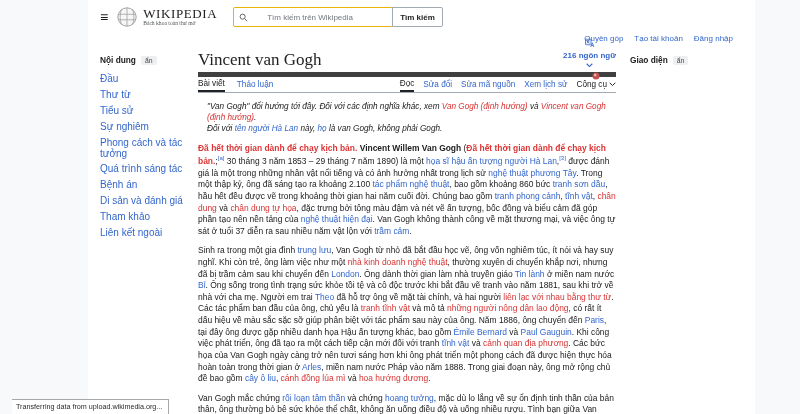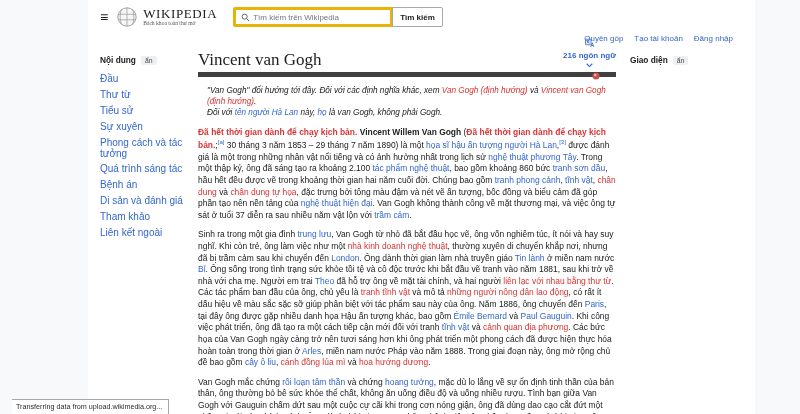--- a/index.html
+++ b/index.html
@@ -9,21 +9,21 @@
   .page { position:absolute; left:88px; top:0; width:667px; height:414px; background:#fff; }
 
   
   header { display:flex; align-items:center; height:34px; padding:0 8px; }
   .burger { font-size:14px; color:#202122; margin:0 8px 0 4px; cursor:pointer; }
   .logo { display:flex; align-items:center; gap:5px; margin-right:16px; }
   .wordmark { font-family:"Liberation Serif", serif; line-height:1.05; }
   .wm-title { font-size:13px; letter-spacing:.6px; color:#202122; }
   .wm-tag { font-size:5.6px; color:#54595d; }
   .searchwrap { display:flex; height:20px; }
-  .searchbox { display:flex; align-items:center; gap:3px; border:3px solid #eab308; border-radius:2px 0 0 2px; width:160px; padding:0 5px; background:#fff; }
+  .searchbox { display:flex; align-items:center; gap:19px; border:1px solid #eab308; border-radius:2px 0 0 2px; width:160px; padding:0 5px; background:#fff; }
   .searchbox input { border:none; outline:none; width:100%; font-size:8px; color:#202122; font-family:"Liberation Sans",sans-serif; }
   .searchbox input::placeholder { color:#72777d; }
   .searchbtn { border:1px solid #a2a9b1; margin-left:-1px; border-radius:0 2px 2px 0; background:#fff; font-size:8px; font-weight:bold; color:#202122; padding:0 7px; font-family:"Liberation Sans",sans-serif; cursor:pointer; }
   .userlinks { margin-left:auto; display:flex; gap:11px; font-size:8px; padding-right:14px;margin-top:43px; }
   .userlinks span { color:#3366cc; cursor:pointer; }
 
   
   .layout { display:flex; padding:0 8px; }
   .toc { width:102px; flex-shrink:0; padding:21px 4px 0 4px; }
   .panel-head { display:flex; align-items:center; gap:5px; font-size:8.3px; font-weight:bold; color:#202122; margin-bottom:8px; }
@@ -104,21 +104,21 @@
 
     <aside class="toc">
       <div class="panel-head">
         <span>Nội dung</span>
         <span class="pill">ẩn</span>
       </div>
       <ul>
         <li>Đầu</li>
         <li>Thư từ</li>
         <li>Tiểu sử</li>
-        <li>Sự xuyên</li>
+        <li>Sự nghiêm</li>
         <li>Phong cách và tác tưởng</li>
         <li>Quá trình sáng tác</li>
         <li>Bệnh án</li>
         <li>Di sản và đánh giá</li>
         <li>Tham khảo</li>
         <li>Liên kết ngoài</li>
       </ul>
     </aside>
 
     <main>
@@ -134,20 +134,38 @@
           </span>
           <span>216 ngôn ngữ</span>
           <span>
             <svg width="7" height="5" viewBox="0 0 10 7">
                 <path d="M1 1l4 4 4-4" fill="none" stroke="#3366cc" stroke-width="1.6"></path>
               </svg>
           </span>
         </div>
       </div>
 
+      <div class="tabbar">
+        <div class="tabgroup left">
+          <span class="tab active">Bài viết</span>
+          <span class="tab">Thảo luận</span>
+        </div>
+        <div class="tabgroup right">
+          <span class="tab active">Đọc</span>
+          <span class="tab">Sửa đổi</span>
+          <span class="tab">Sửa mã nguồn</span>
+          <span class="tab">Xem lịch sử</span>
+          <span class="tab plain">
+            <span>Công cụ</span>
+            <svg width="7" height="5" viewBox="0 0 10 7">
+                <path d="M1 1l4 4 4-4" fill="none" stroke="#202122" stroke-width="1.4"></path>
+              </svg>
+          </span>
+        </div>
+      </div>
 
       <div class="indicator">
         <svg width="8" height="8" viewBox="0 0 10 10">
             <circle cx="5" cy="5" r="4.4" fill="#c4524e"></circle>
             <circle cx="4" cy="3.8" r="1.6" fill="#e8b8b6"></circle>
           </svg>
       </div>
 
       <div class="hatnote first"><span class="sg-p">"Van Gogh" đổi hướng tới đây. Đối với các định nghĩa khác, xem </span><span class="sg-rl">Van Gogh (định hướng)</span><span class="sg-p"> và </span><span class="sg-rl">Vincent van Gogh (định hướng)</span><span class="sg-p">.</span></div>
       <div class="hatnote"><span class="sg-p">Đối với </span><span class="sg-bl">tên người Hà Lan</span><span class="sg-p"> này, </span><span class="sg-bl">họ</span><span class="sg-p"> là van Gogh, không phải Gogh.</span></div>

